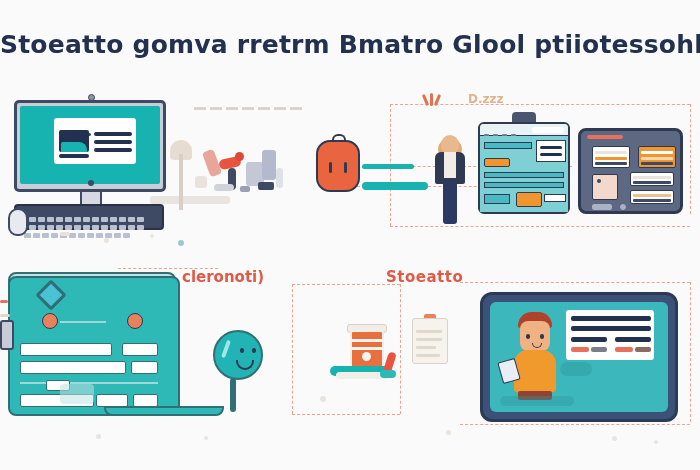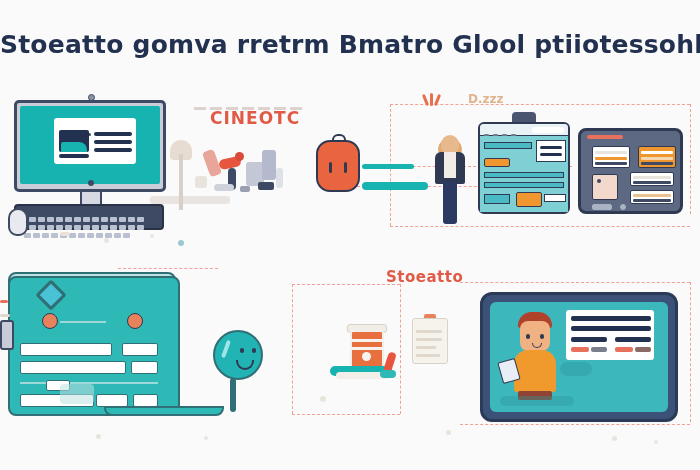--- a/index.html
+++ b/index.html
@@ -219,21 +219,20 @@
 
   <div class="shelf"></div>
   <div class="plant">
     <div class="plant-top"></div>
     <div class="plant-stem"></div>
   </div>
 
   <div class="panel" id="cineo-panel">
     <div class="tiny-menu"><i></i><i></i><i></i><i></i><i></i><i></i><i></i></div>
   </div>
-  <div class="label cineo-label">CINEOTC</div>
 
   <div class="blob" style="left:206px;top:150px;width:12px;height:26px;background:#e8a59a;transform:rotate(-20deg);"></div>
   <div class="blob" style="left:219px;top:158px;width:22px;height:10px;background:#e8553f;transform:rotate(-12deg);border-radius:5px;"></div>
   <div class="blob" style="left:235px;top:152px;width:9px;height:9px;background:#d94a39;border-radius:50%;"></div>
   <div class="blob" style="left:228px;top:168px;width:8px;height:22px;background:#3e4a63;"></div>
   <div class="blob" style="left:214px;top:184px;width:20px;height:7px;background:#cfd2da;"></div>
   <div class="blob" style="left:246px;top:162px;width:18px;height:24px;background:#c4c7d6;border-radius:3px;"></div>
   <div class="blob" style="left:262px;top:150px;width:14px;height:30px;background:#b5b9ce;border-radius:3px;"></div>
   <div class="blob" style="left:258px;top:182px;width:16px;height:8px;background:#3e4a63;border-radius:2px;"></div>
   <div class="blob" style="left:276px;top:168px;width:7px;height:20px;background:#dfe1e8;border-radius:3px;"></div>
@@ -301,20 +300,21 @@
     <div class="l" style="top:3px;width:38px;background:#e9e4dd;"></div>
     <div class="l" style="top:8px;width:38px;background:#3e4a63;"></div>
   </div>
   <div class="dcard" style="left:630px;top:190px;width:44px;height:14px;">
     <div class="l" style="top:3px;width:38px;background:#e9c28f;"></div>
     <div class="l" style="top:8px;width:38px;background:#3e4a63;"></div>
   </div>
   <div class="dcard" style="left:592px;top:204px;width:20px;height:6px;background:#aab3c4;border-color:#aab3c4;"></div>
   <div class="dcard" style="left:620px;top:204px;width:6px;height:6px;border-radius:50%;background:#aab3c4;border-color:#aab3c4;"></div>
 
+  <div class="label" style="left:182px;top:268px;font-size:15px;">cleronoti)</div>
 
   <div class="label" style="left:386px;top:268px;font-size:15px;letter-spacing:.5px;">Stoeatto</div>
 
   <div class="fc-flap"></div>
   <div class="form-card"></div>
   <div class="kite"></div>
 
   <div class="fc-avatar" style="left:42px;top:313px;"></div>
   <div class="fc-line" style="left:60px;top:321px;width:46px;"></div>
   <div class="fc-avatar" style="left:127px;top:313px;"></div>

